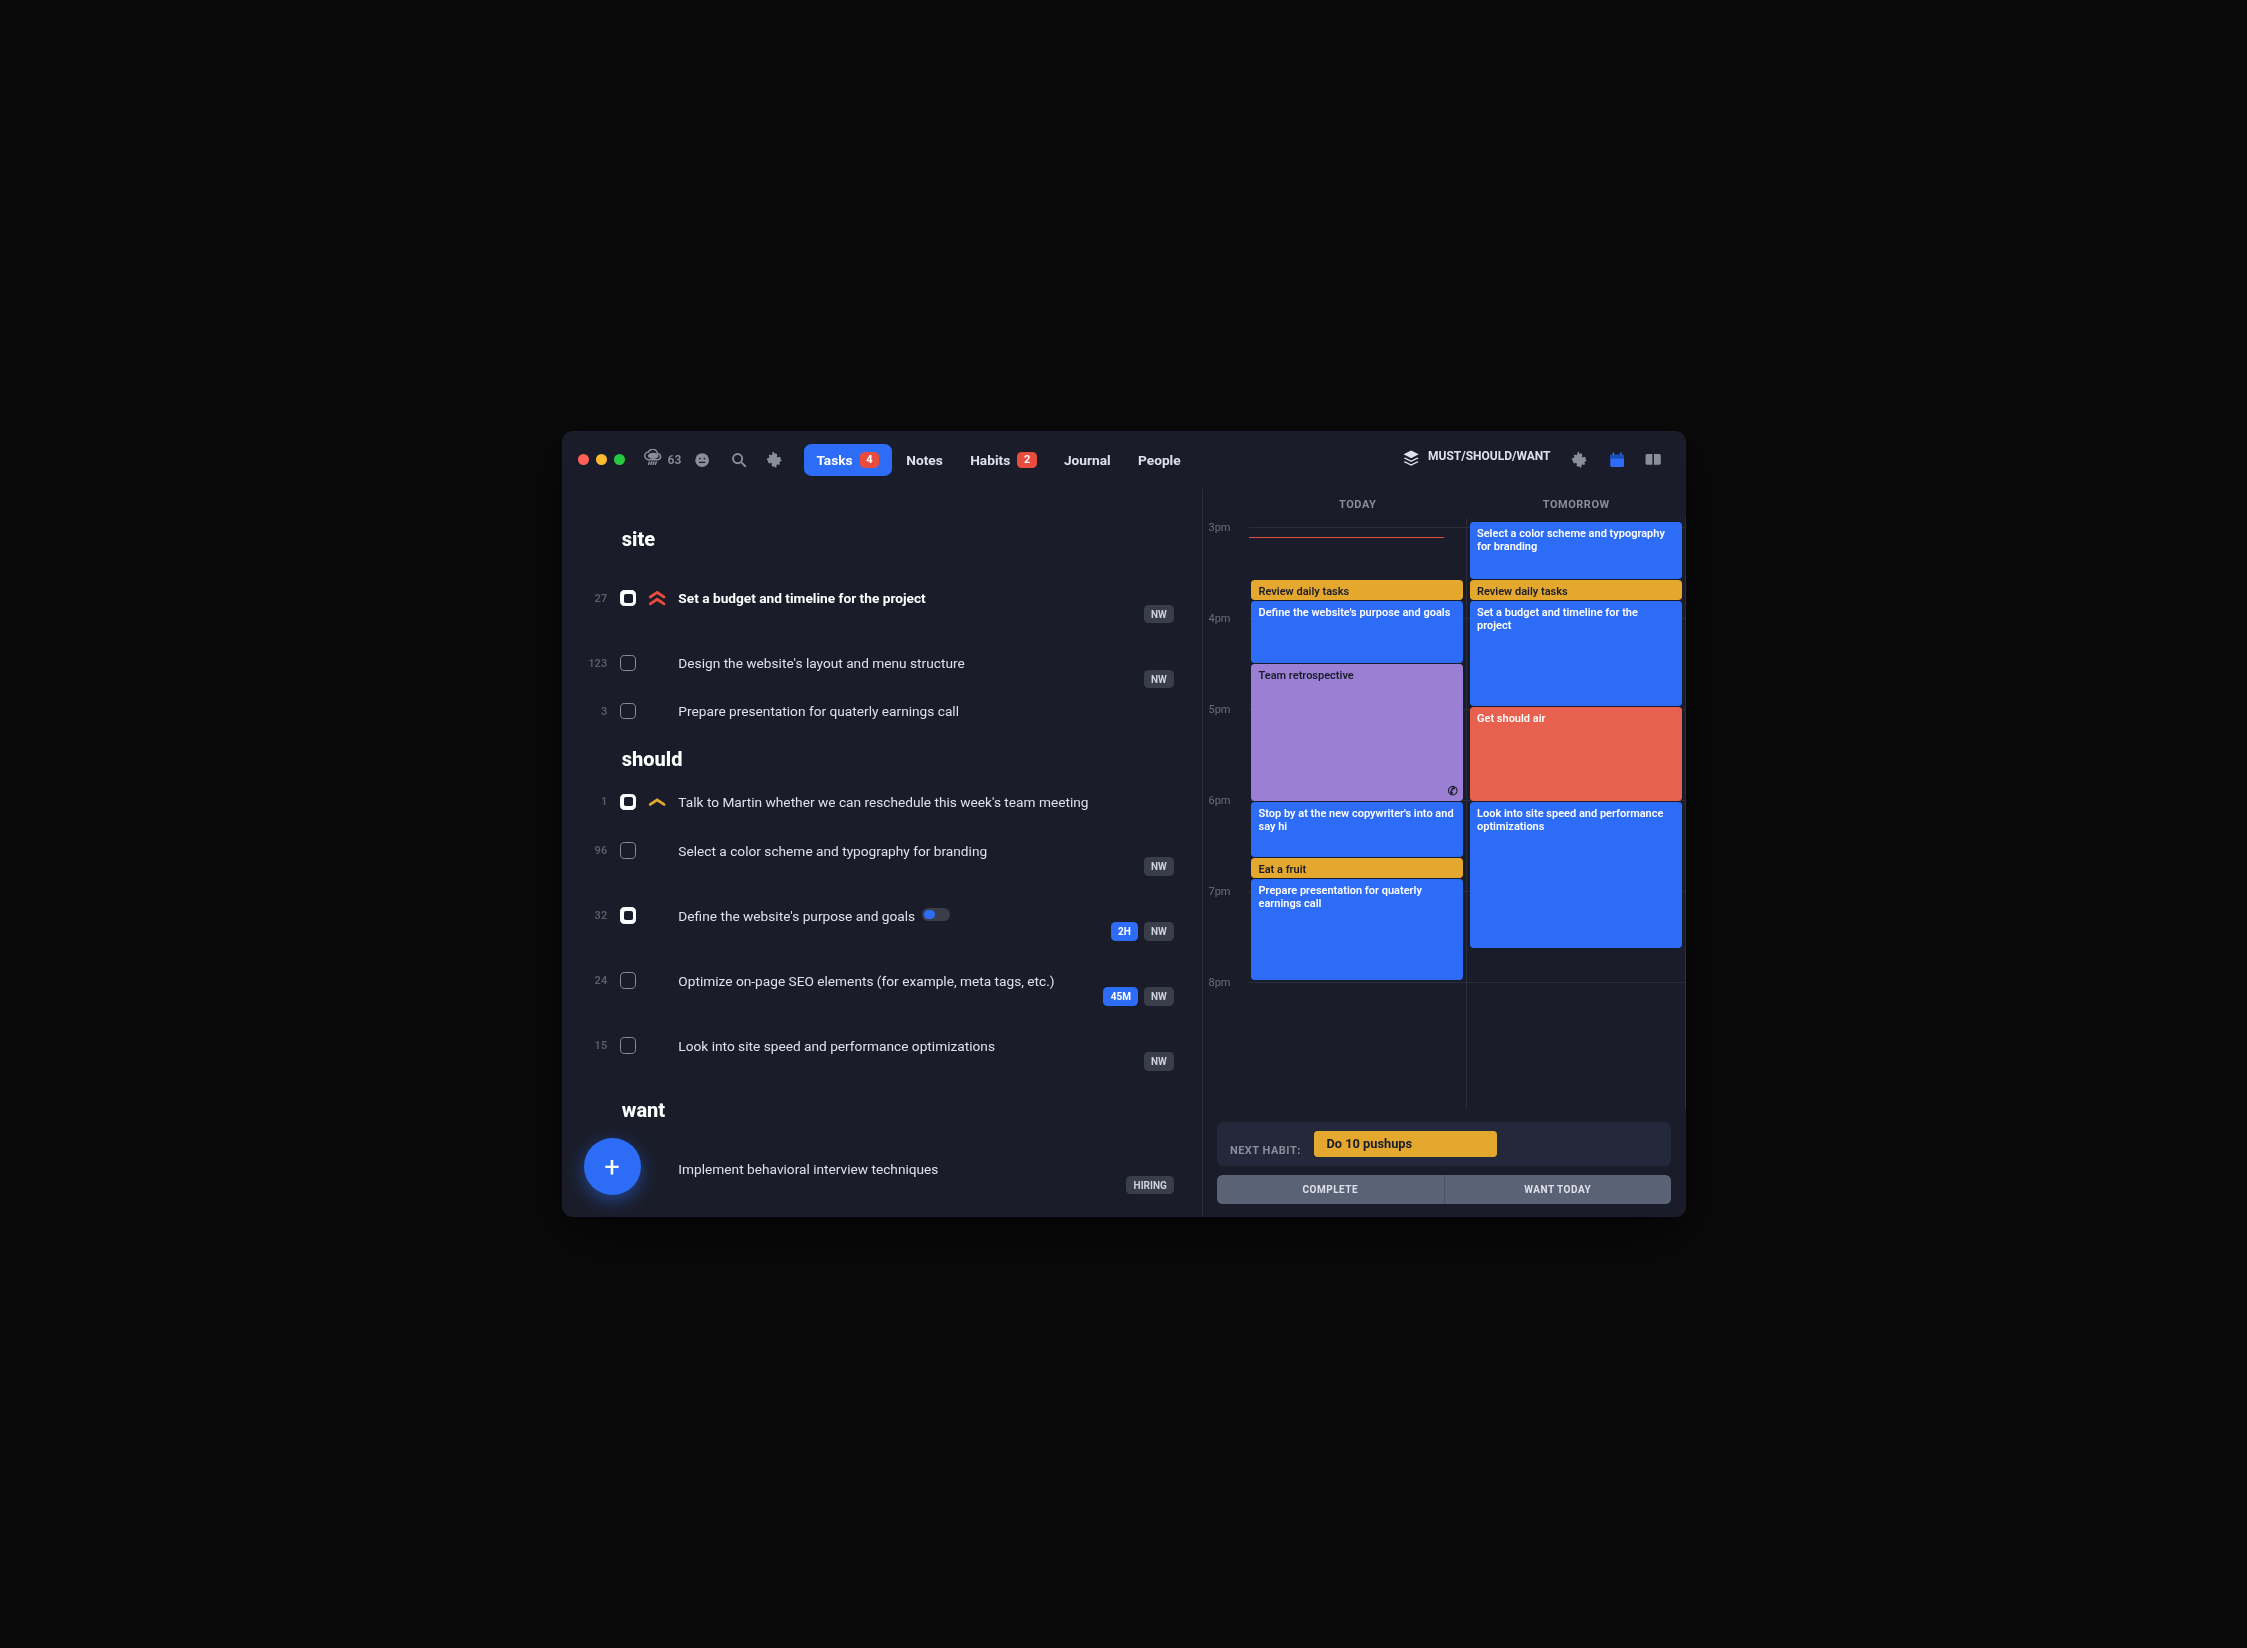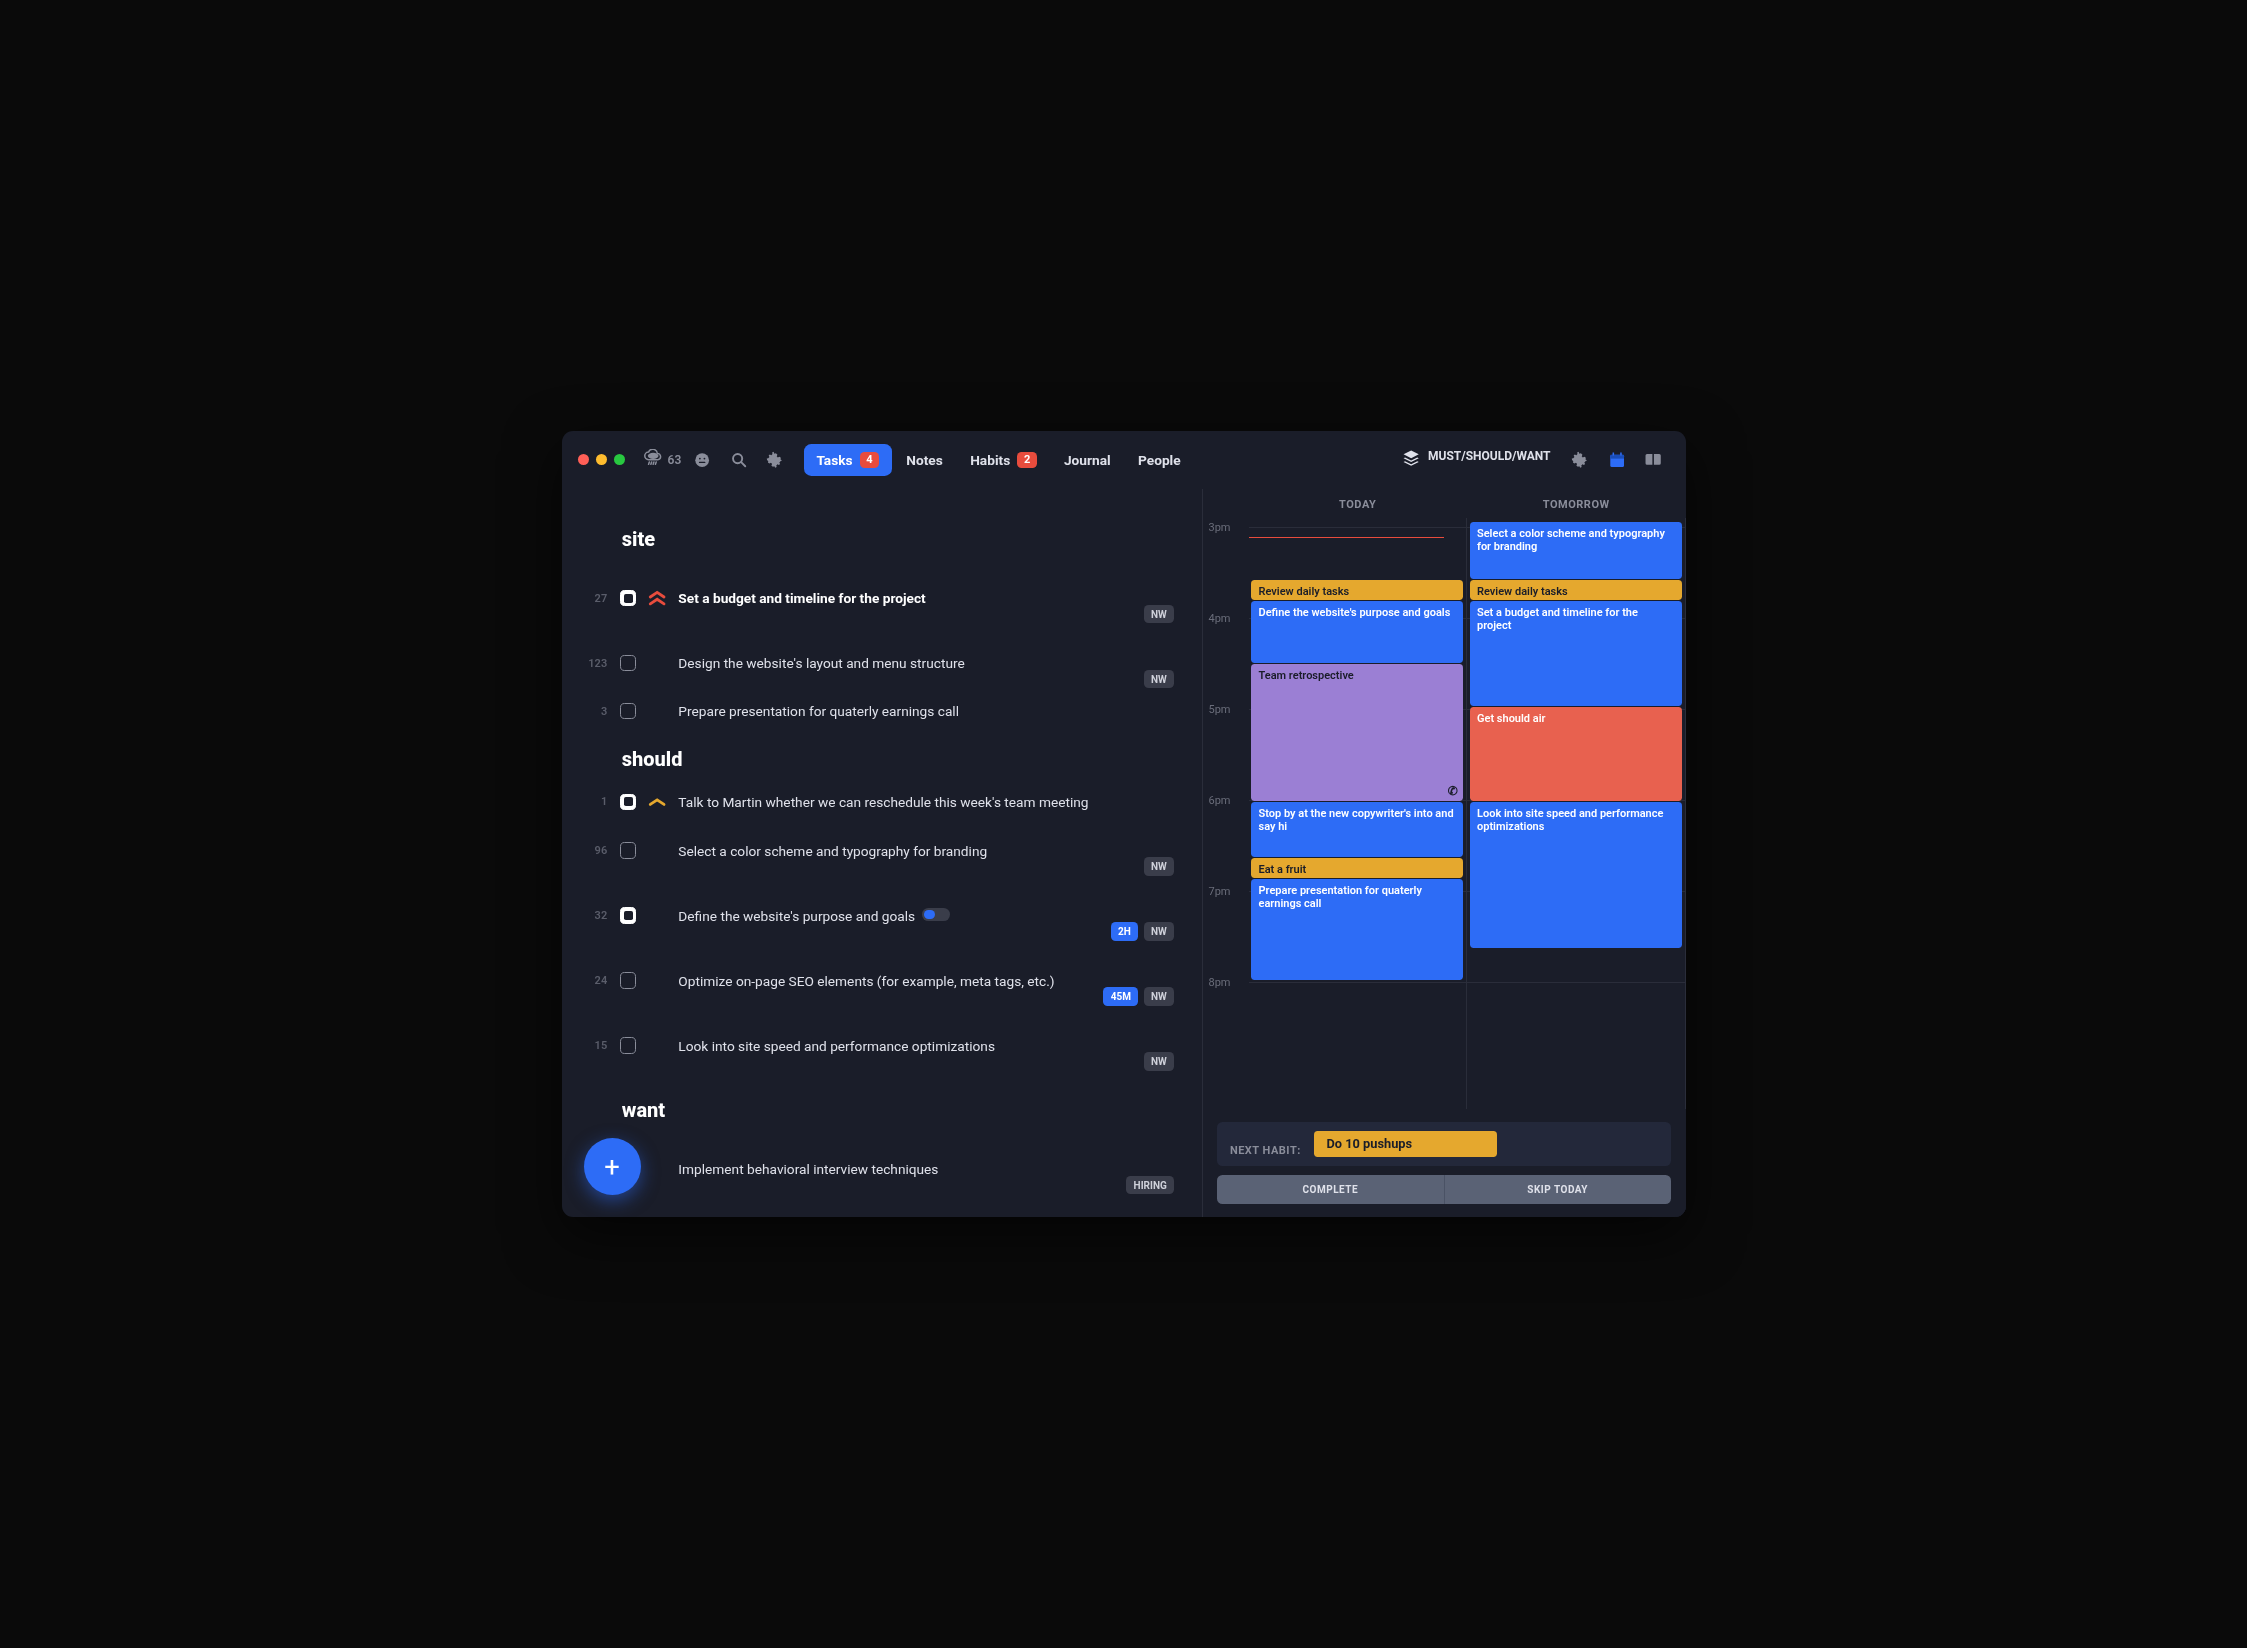--- a/index.html
+++ b/index.html
@@ -301,19 +301,19 @@
             </div>
         </div>
       </div>
       <div class="habit-bar">
         <div class="habit-row">
           <span class="habit-label">NEXT HABIT:</span>
           <span class="habit-value">Do 10 pushups</span>
         </div>
         <div class="habit-btns">
           <div class="habit-btn">COMPLETE</div>
-          <div class="habit-btn">SKIP TODAY</div>
+          <div class="habit-btn">WANT TODAY</div>
         </div>
       </div>
     </div>
   </div>
 </div>
 
 
 </body></html>

